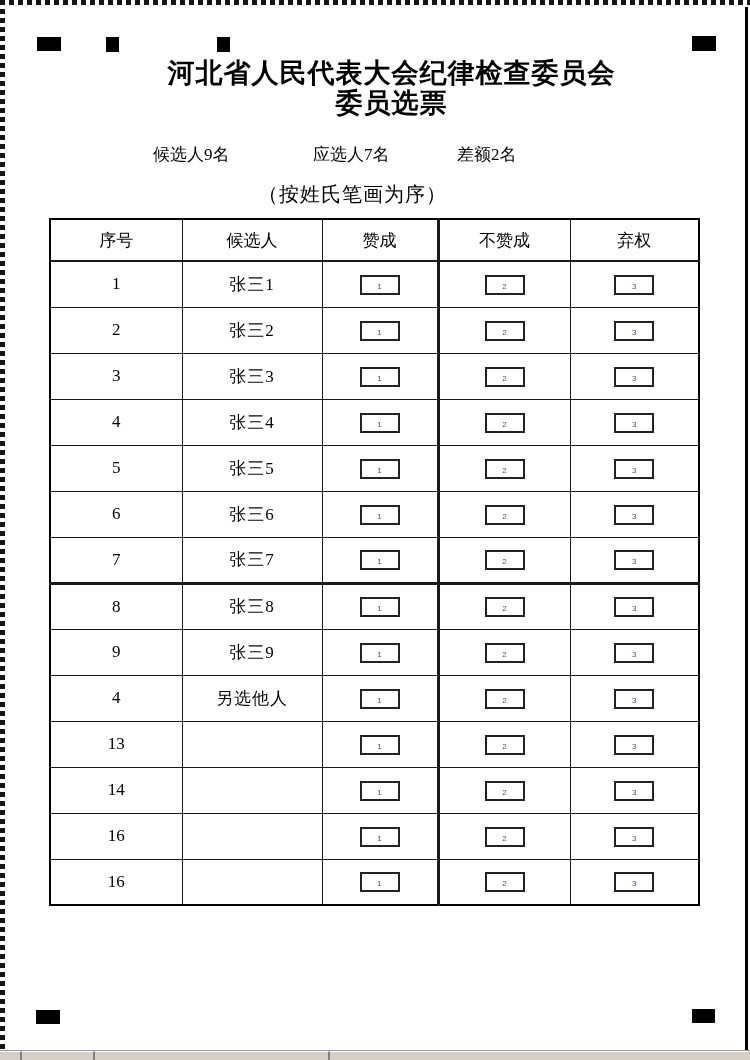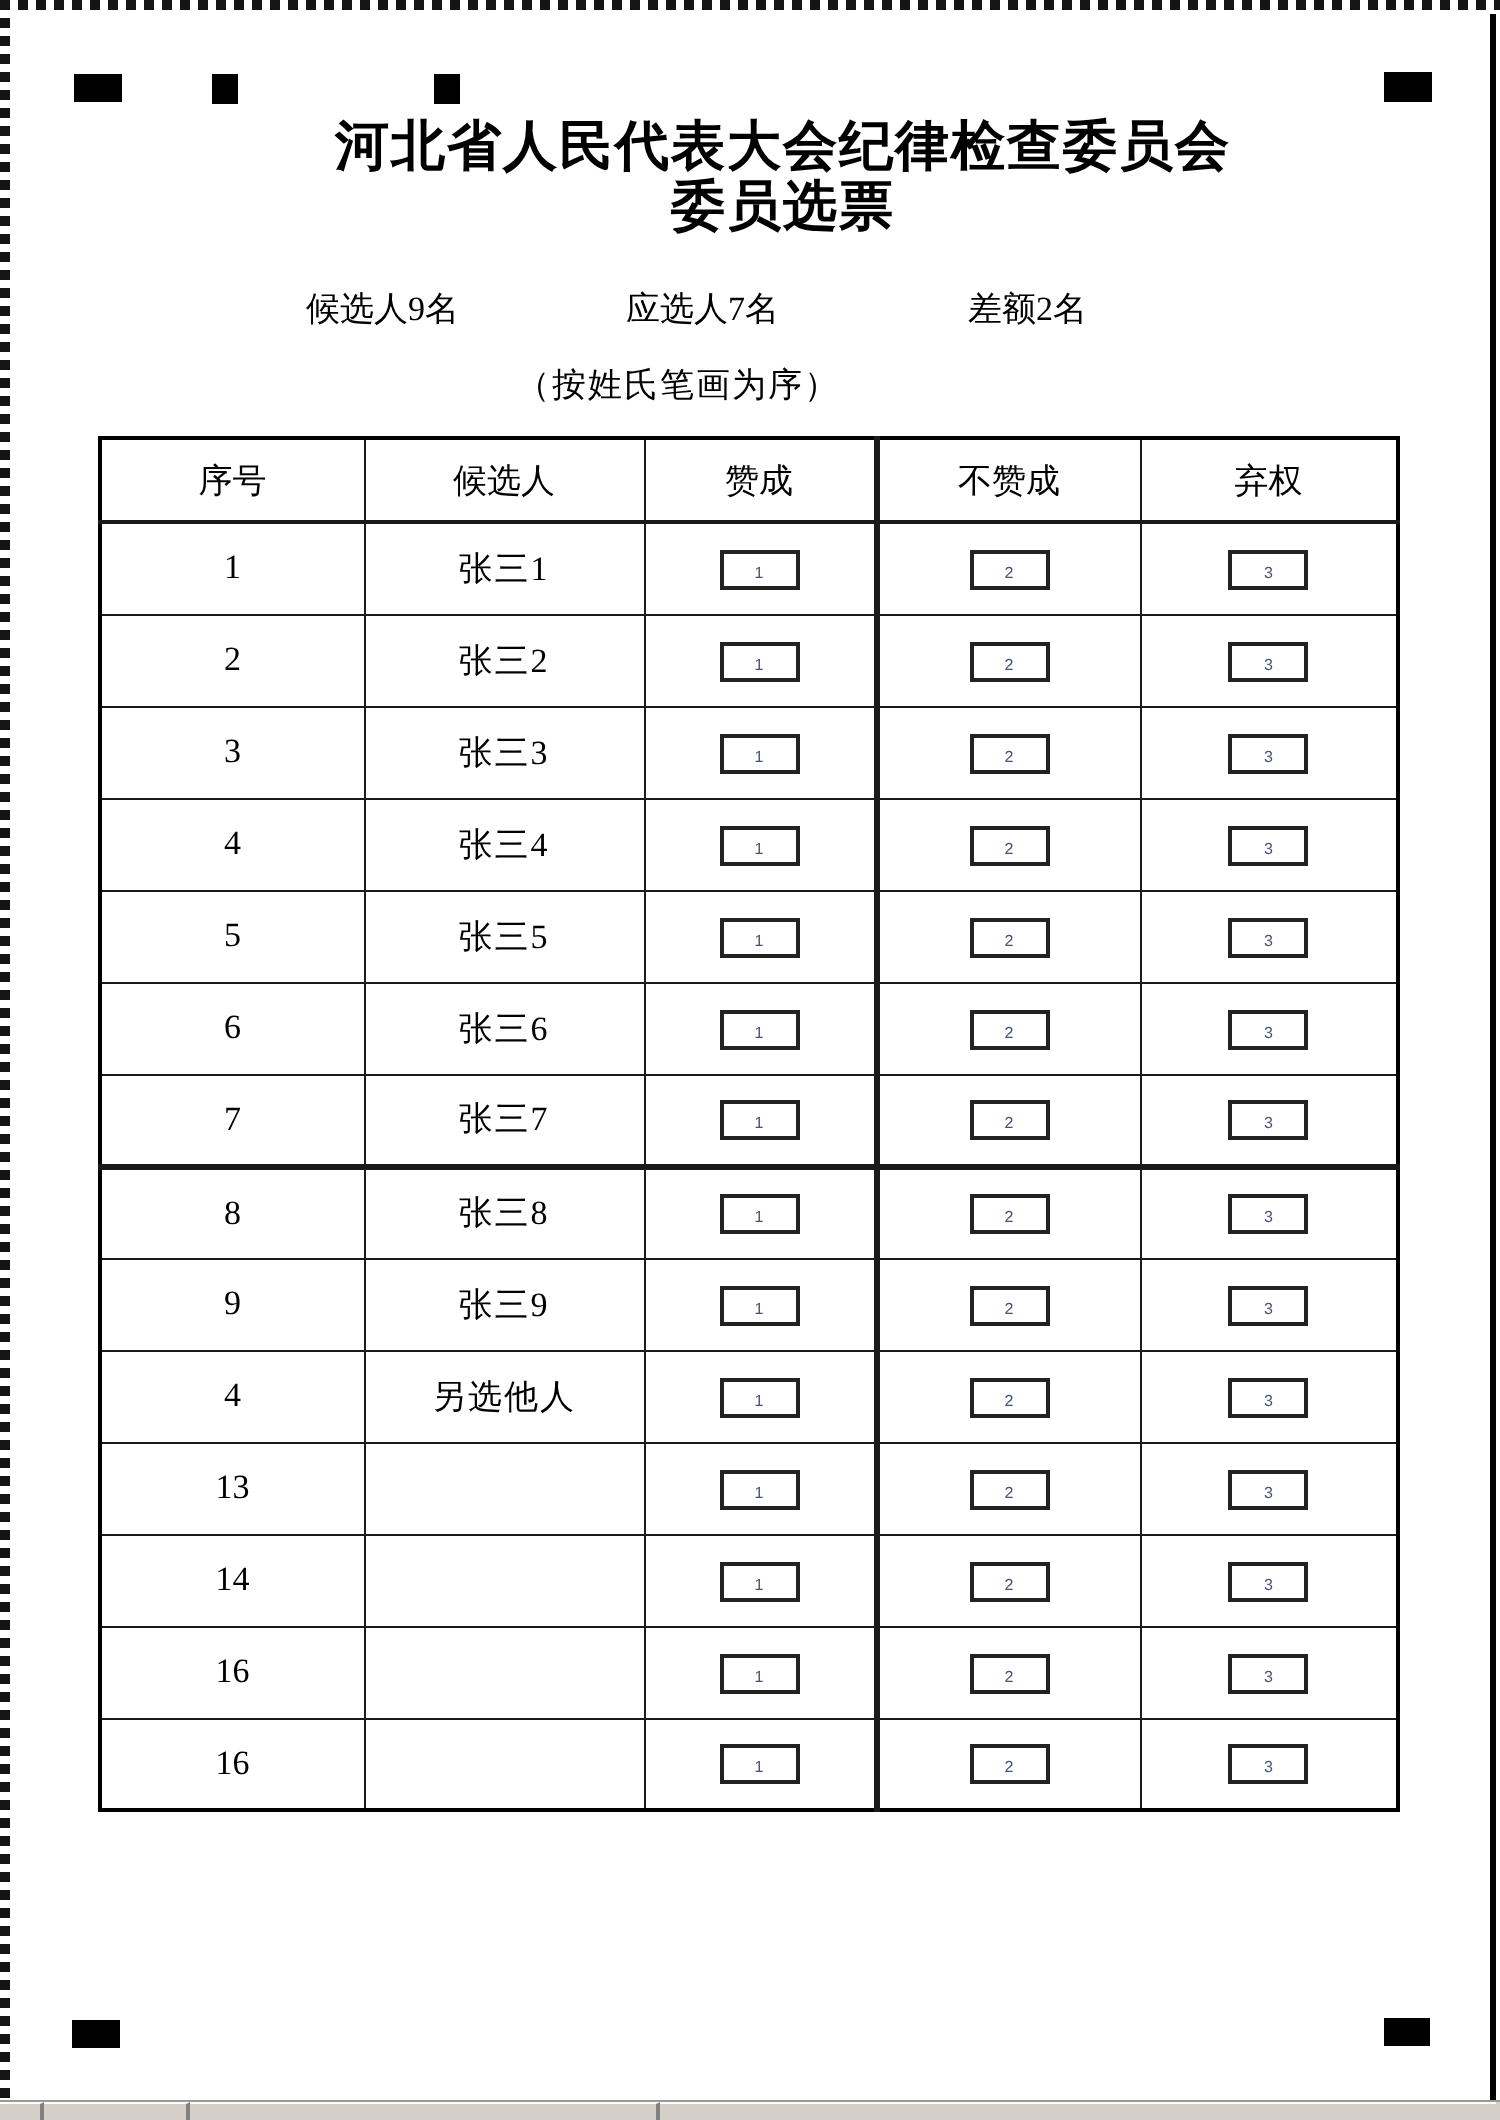--- a/index.html
+++ b/index.html
@@ -37,22 +37,22 @@
   .title-block { position: absolute; left: 0; top: 58px; width: 750px; text-align: center; padding-left: 33px; }
   .title-line1 {
     font-size: 27px; font-weight: bold; letter-spacing: 1px; line-height: 31px;
   }
   .title-line2 {
     font-size: 27px; font-weight: bold; letter-spacing: 1px; line-height: 29px;
   }
   .info-line { position: absolute; top: 143px; left: 0; width: 750px; height: 22px; font-size: 17px; padding-left: 24px; }
   .info-candidates { position: absolute; left: 153px; }
   .info-toelect    { position: absolute; left: 313px; }
-  .info-difference { position: absolute; left: 484px; }
-  .note-line { position: absolute; top: 181px; left: 258px; font-size: 17px; letter-spacing: 1px; }
+  .info-difference { position: absolute; left: 457px; }
+  .note-line { position: absolute; top: 181px; left: 258px; font-size: 20px; letter-spacing: 1px; }
 
   table.ballot {
     position: absolute; left: 37px; top: 218px;
     border-collapse: collapse; table-layout: fixed;
     width: 650px;
     font-size: 17px;
   }
   table.ballot td, table.ballot th {
     border: 1px solid #1a1a1a;
     text-align: center; vertical-align: middle;

